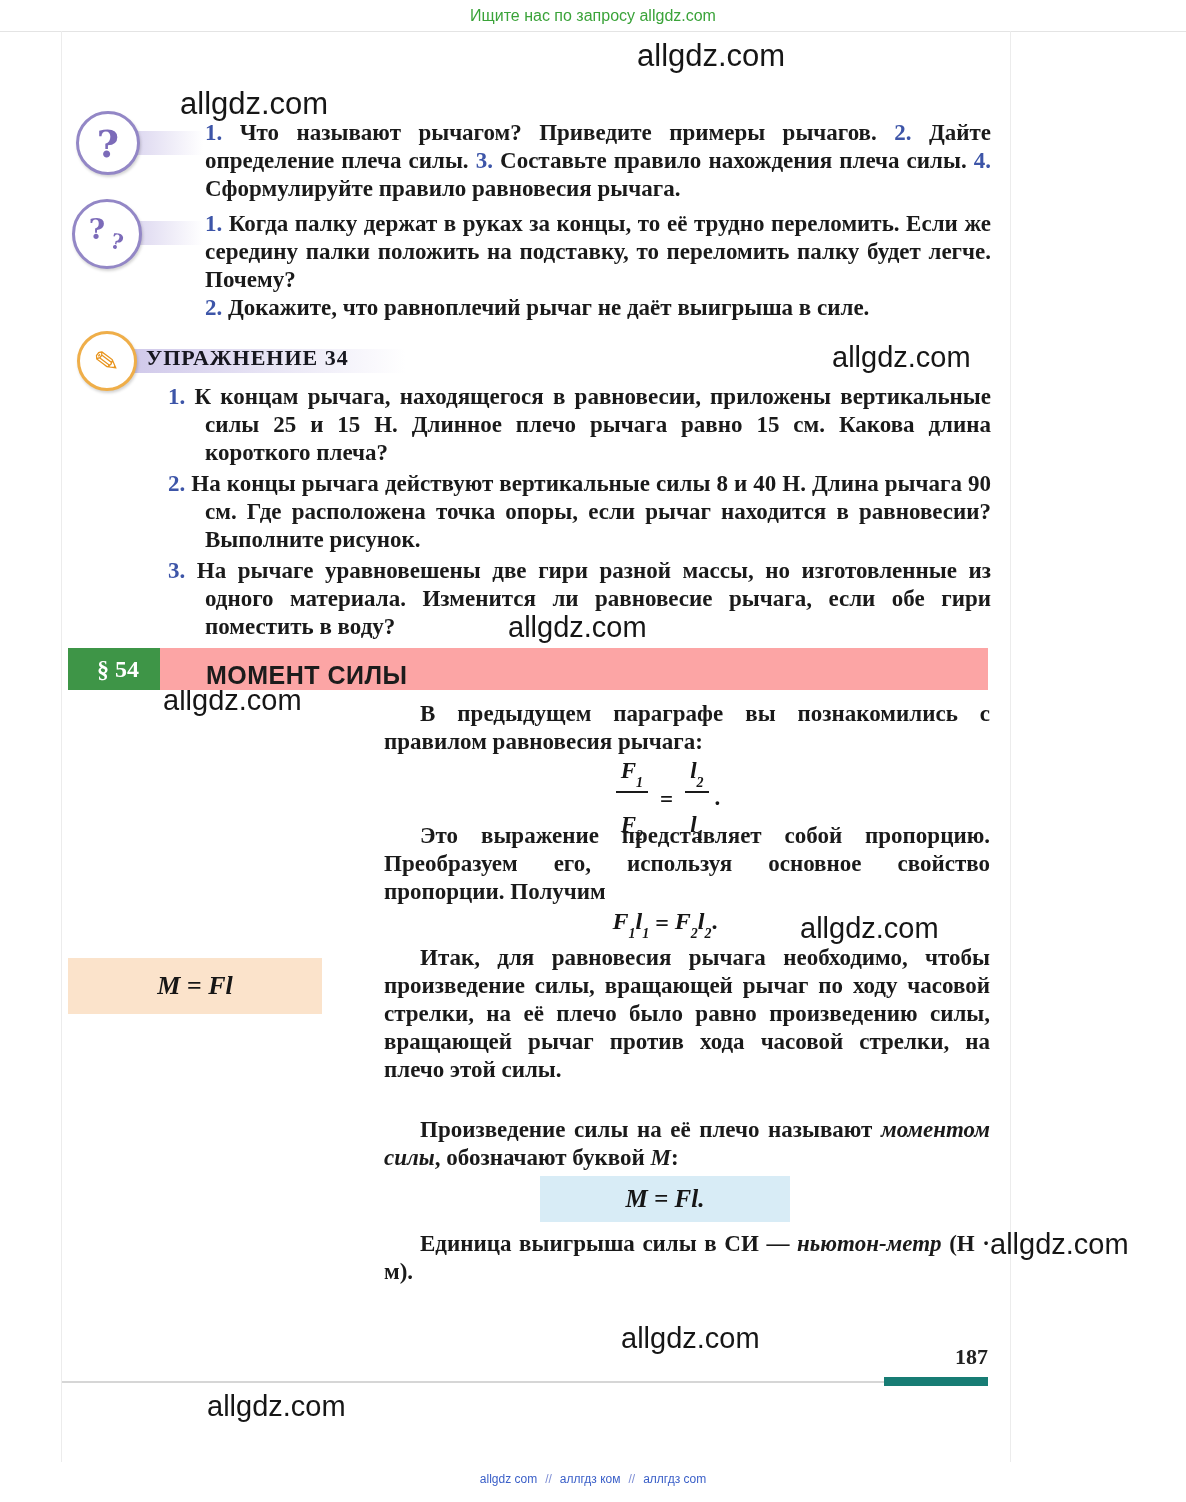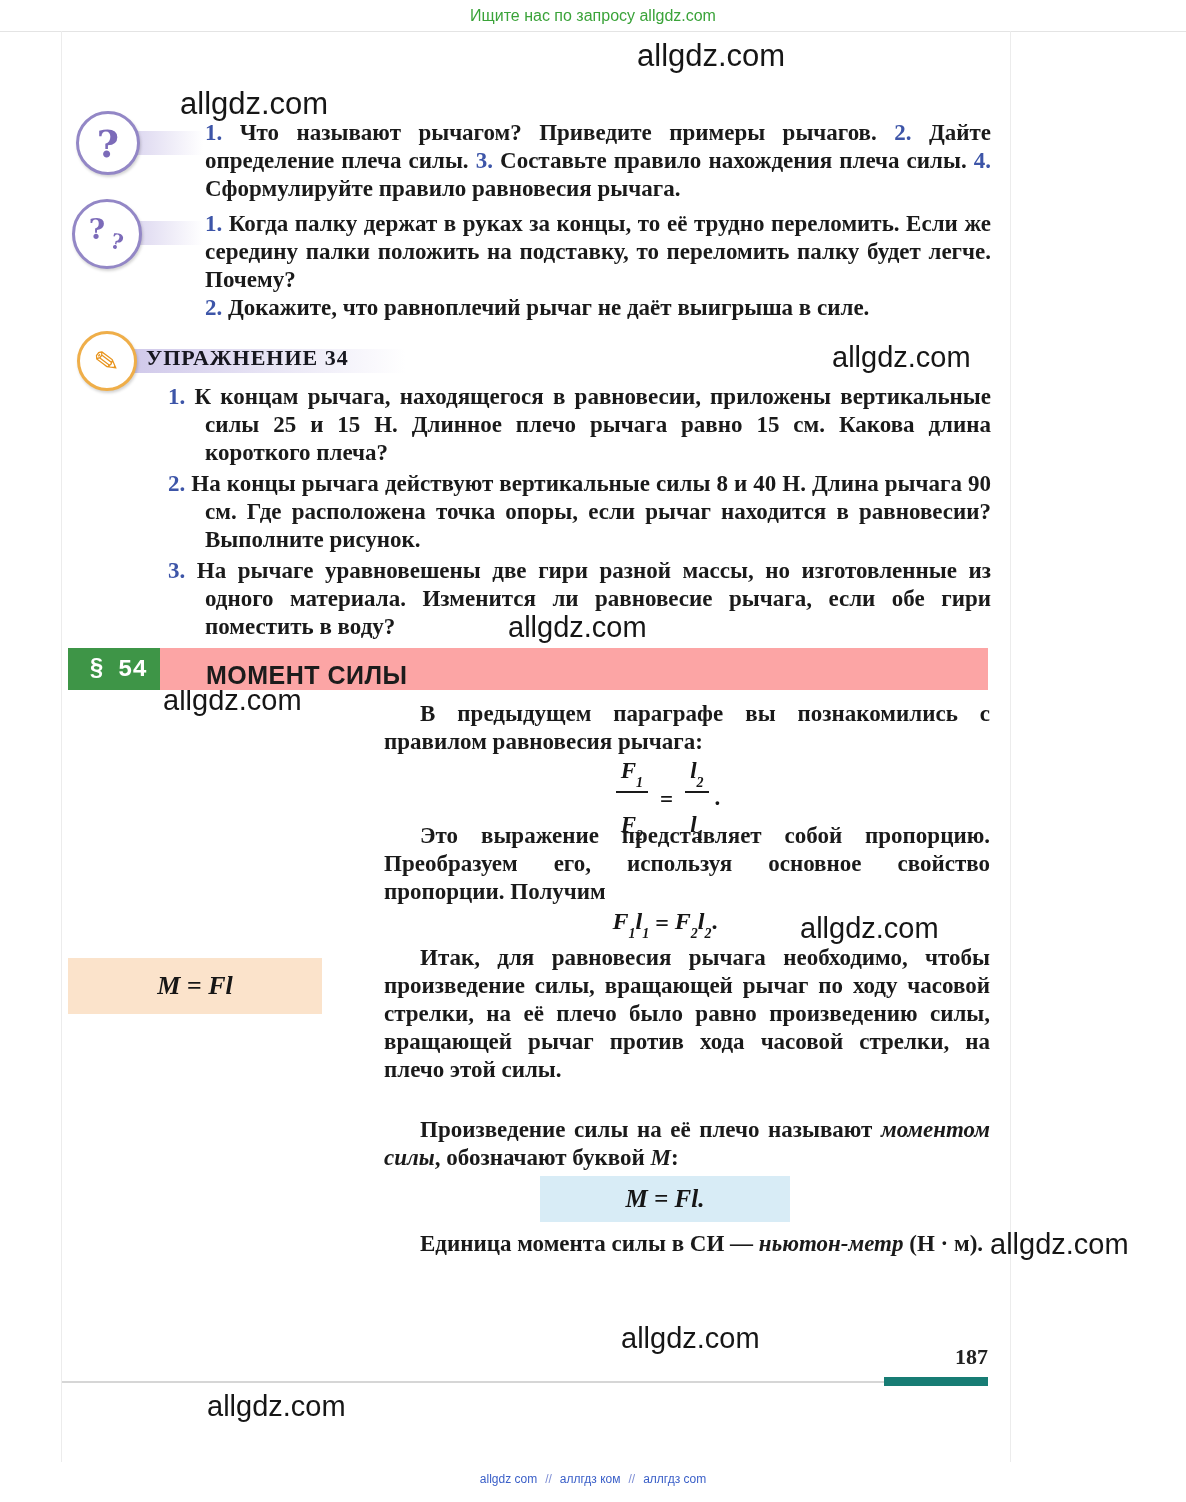--- a/index.html
+++ b/index.html
@@ -67,21 +67,21 @@
   .ex-title {
     position:absolute; left:146px; top:345px;
     font-family:Liberation Serif, serif; font-weight:700; font-size:22px;
     color:#17171f; letter-spacing:1px;
   }
 
   
   .sec-num {
     position:absolute; left:68px; top:648px; width:100px; height:42px;
     background:#3e9547; color:#ffffff; display:flex; align-items:center; justify-content:center;
-    font-family:Liberation Mono, monospace; font-weight:700; font-size:24px;
+    font-family:Liberation Serif, serif; font-weight:700; font-size:24px;
   }
   .sec-band {
     position:absolute; left:160px; top:648px; width:828px; height:42px;
     background:#fca5a5; display:flex; align-items:flex-end;
   }
   .sec-title {
     margin-left:46px; font-family:"Liberation Sans", sans-serif; font-weight:700;
     font-size:25px; color:#1c1c1c; letter-spacing:0.5px;
   }
 
@@ -214,21 +214,21 @@
     <p class="book">Итак, для равновесия рычага необходимо, чтобы произведение силы, вращающей рычаг по ходу часовой стрелки, на её плечо было равно произведению силы, вращающей рычаг против хода часовой стрелки, на плечо этой силы.</p>
   </div>
 
   <div class="bp p4">
     <p class="book"><span>Произведение силы на её плечо называют </span><span class="bi">моментом силы</span><span>, обозначают буквой </span><span class="vi">M</span><span>:</span></p>
   </div>
 
   <div class="blue-box">M = Fl.</div>
 
   <div class="bp p5">
-    <p class="book"><span>Единица момента силы в СИ — </span><span class="bi">ньютон-метр</span><span> (Н · м).</span></p>
+    <p class="book"><span>Единица выигрыша силы в СИ — </span><span class="bi">ньютон-метр</span><span> (Н · м).</span></p>
   </div>
 
 
   <div class="pagenum">187</div>
   <div class="rule-thin"></div>
   <div class="rule-teal"></div>
 
   <div class="footer">
     <a>allgdz com</a><span class="sep">//</span><a>аллгдз ком</a><span class="sep">//</span><a>аллгдз com</a>
   </div>

